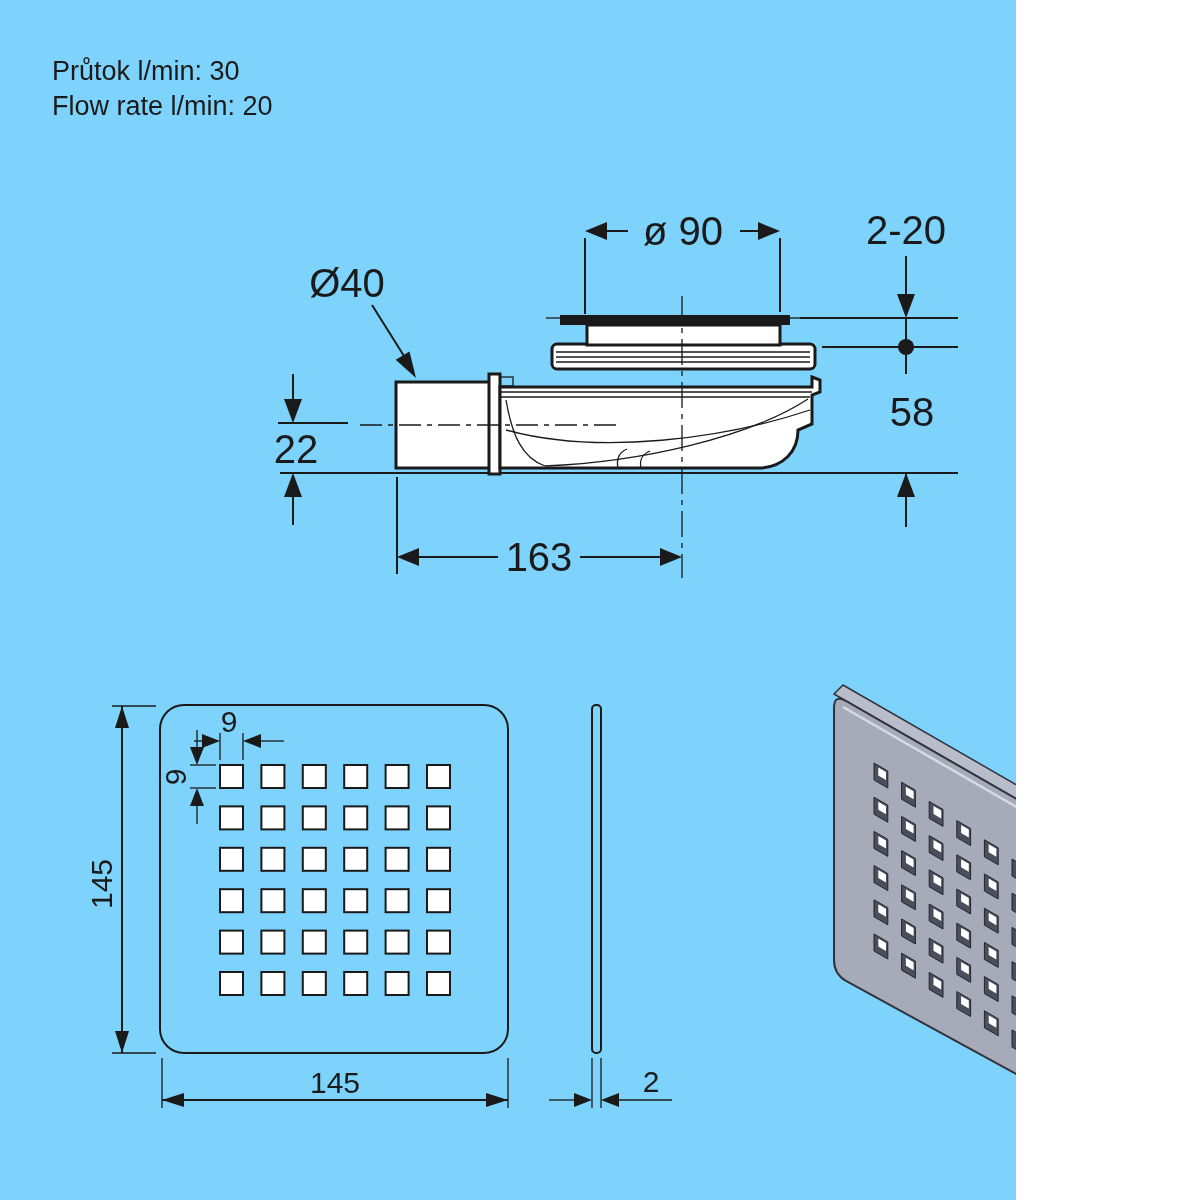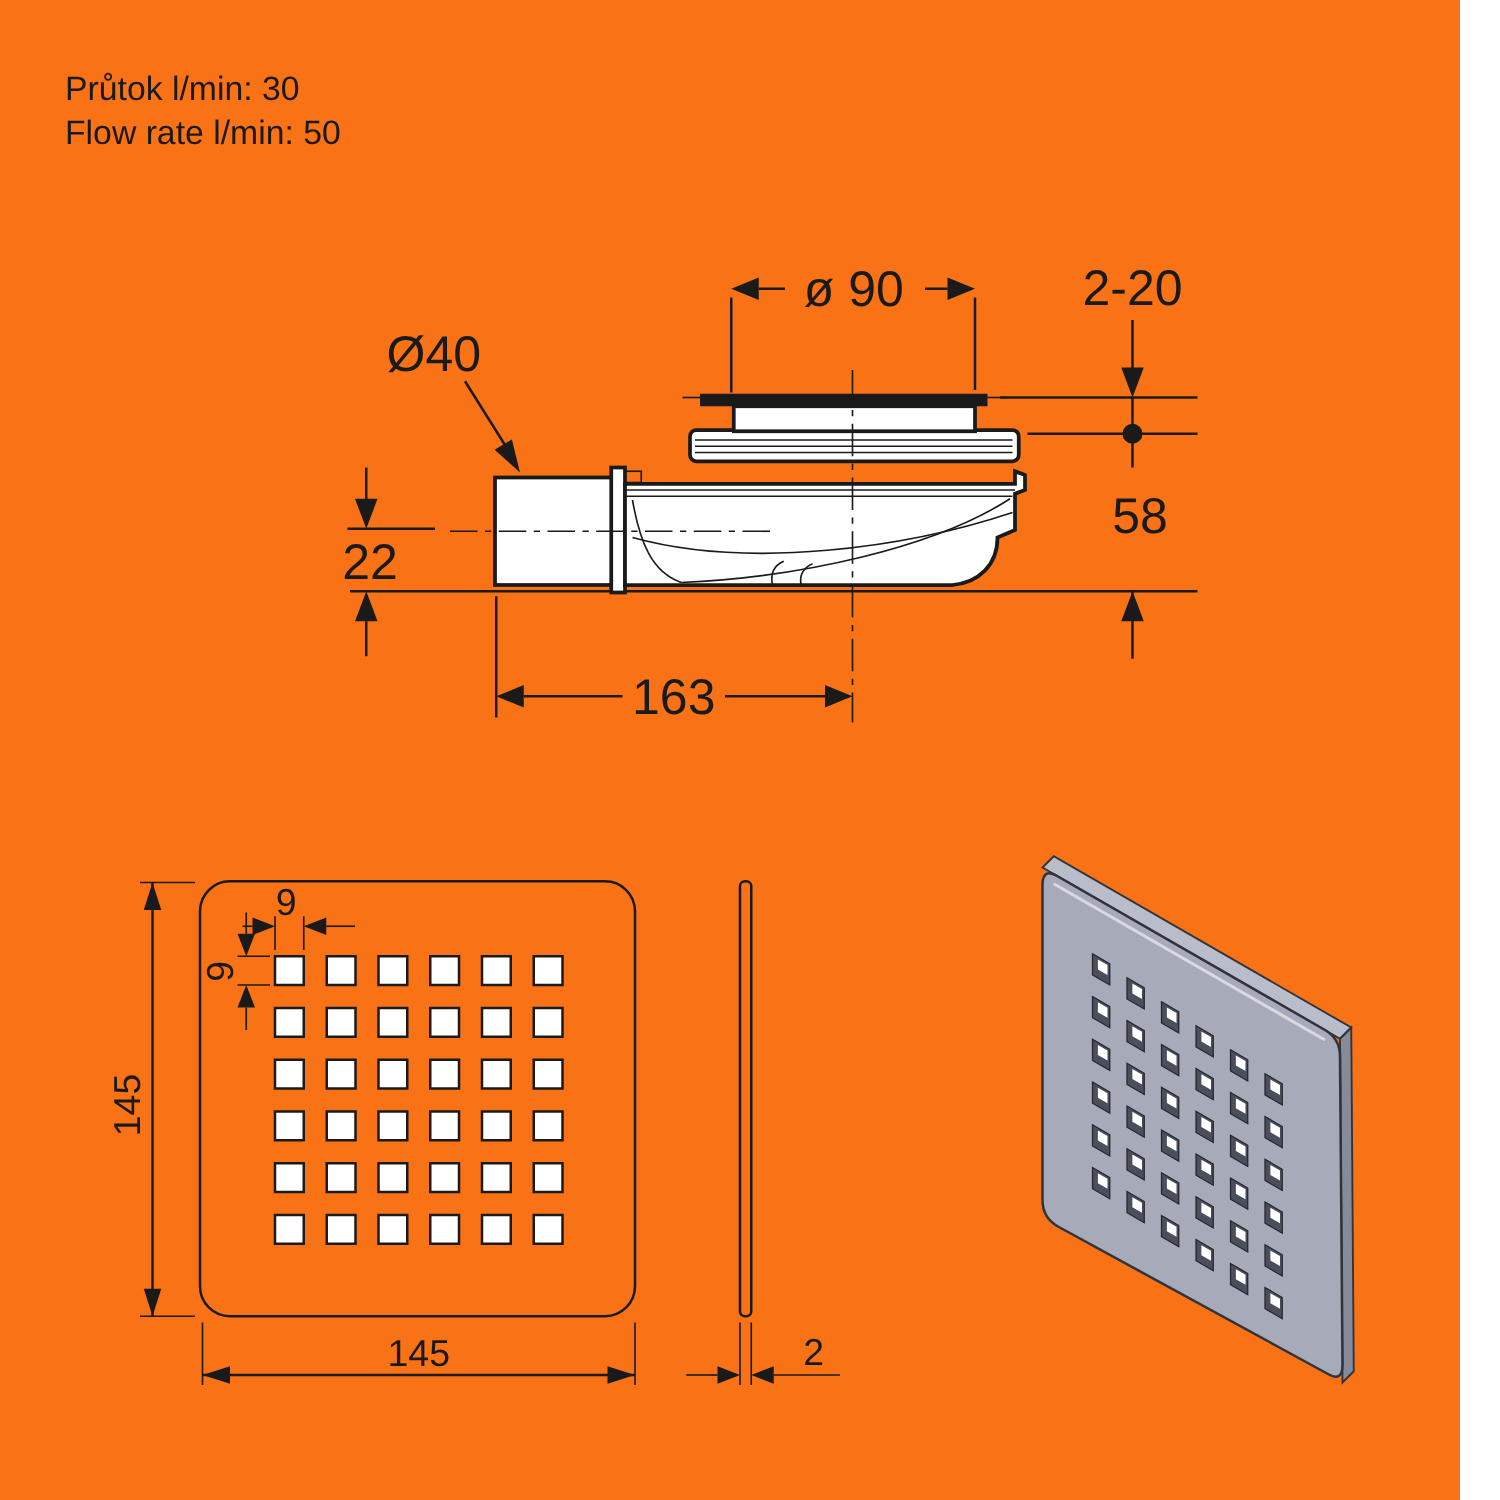--- a/index.html
+++ b/index.html
@@ -1,37 +1,37 @@
 <!DOCTYPE html>
 <html><head>
 <meta charset="utf-8">
 <style>
   html,body{margin:0;padding:0;background:#ffffff;}
   .page{
-    position:relative;width:1168px;height:1200px;background:#f97316;
+    position:relative;width:1016px;height:1200px;background:#7dd3fc;
     font-family:"Liberation Sans","DejaVu Sans",sans-serif;color:#1a1a1a;overflow:hidden;
   }
   .header{position:absolute;left:52px;top:54px;font-size:27px;line-height:35px;color:#1a1a1a;}
   svg.drawing{position:absolute;left:0;top:0;}
   svg text{fill:#1a1a1a;font-family:"Liberation Sans","DejaVu Sans",sans-serif;}
   .dim-main{font-size:40px;}
   .dim-small{font-size:30px;}
   .ln{stroke:#1a1a1a;stroke-width:2;fill:none;}
   .thick{stroke:#1a1a1a;stroke-width:3;fill:#ffffff;}
   .thin{stroke:#1a1a1a;stroke-width:1.3;fill:none;}
   .arr{fill:#1a1a1a;stroke:none;}
 </style>
 </head>
 <body>
 
 <div class="page">
 
   <div class="header">
     <div>Průtok l/min: 30</div>
-    <div>Flow rate l/min: 50</div>
+    <div>Flow rate l/min: 20</div>
   </div>
 
   <svg class="drawing" width="1200" height="1200" viewBox="0 0 1200 1200">
 
     <g>
 
       <line class="ln" x1="280" y1="473" x2="958" y2="473"></line>
 
       <rect class="thick" x="396" y="382" width="94" height="86"></rect>
       <rect class="thick" x="489" y="374" width="11" height="100"></rect>

